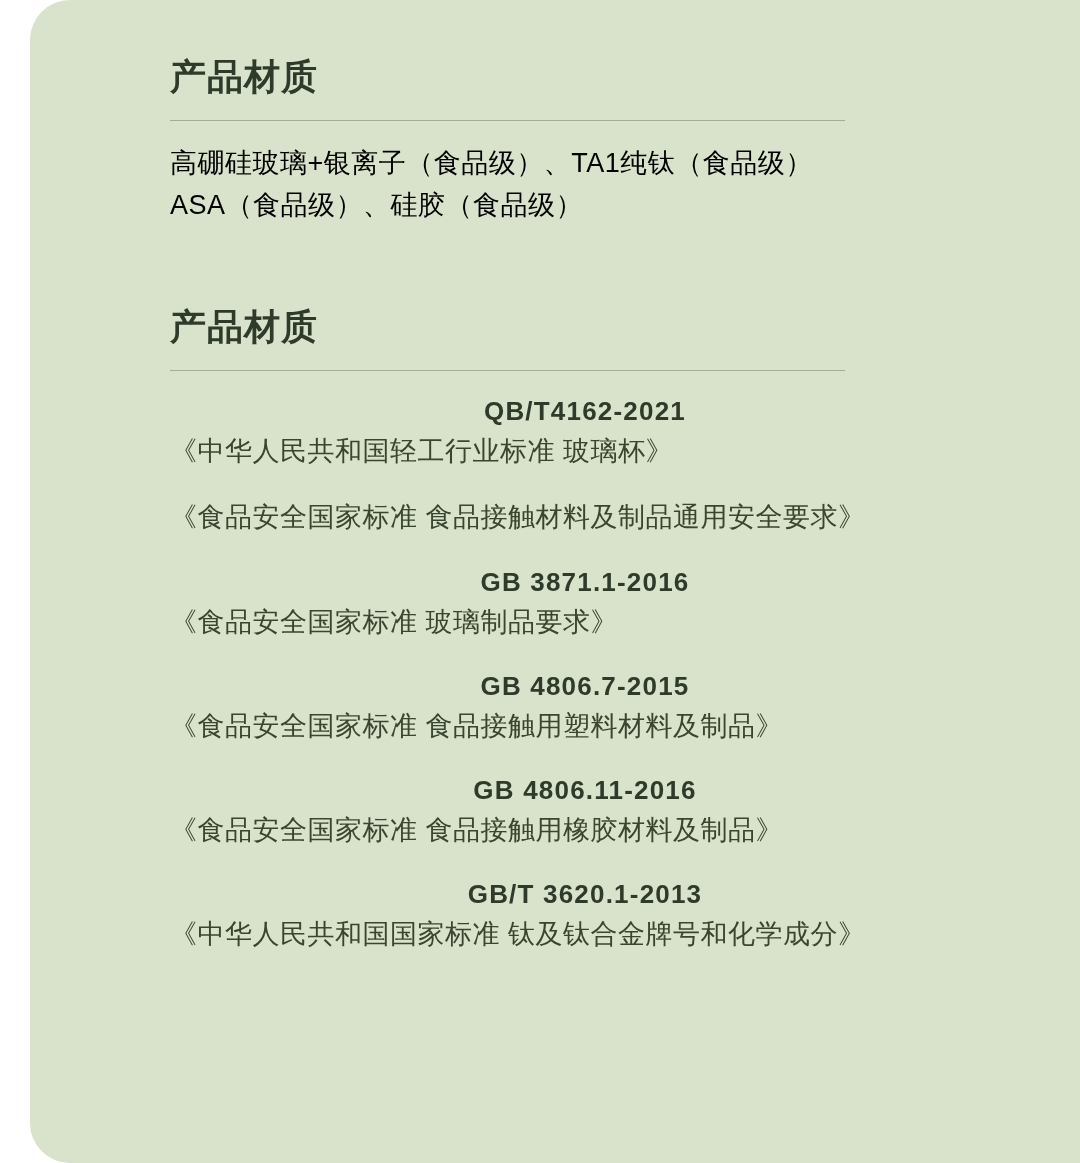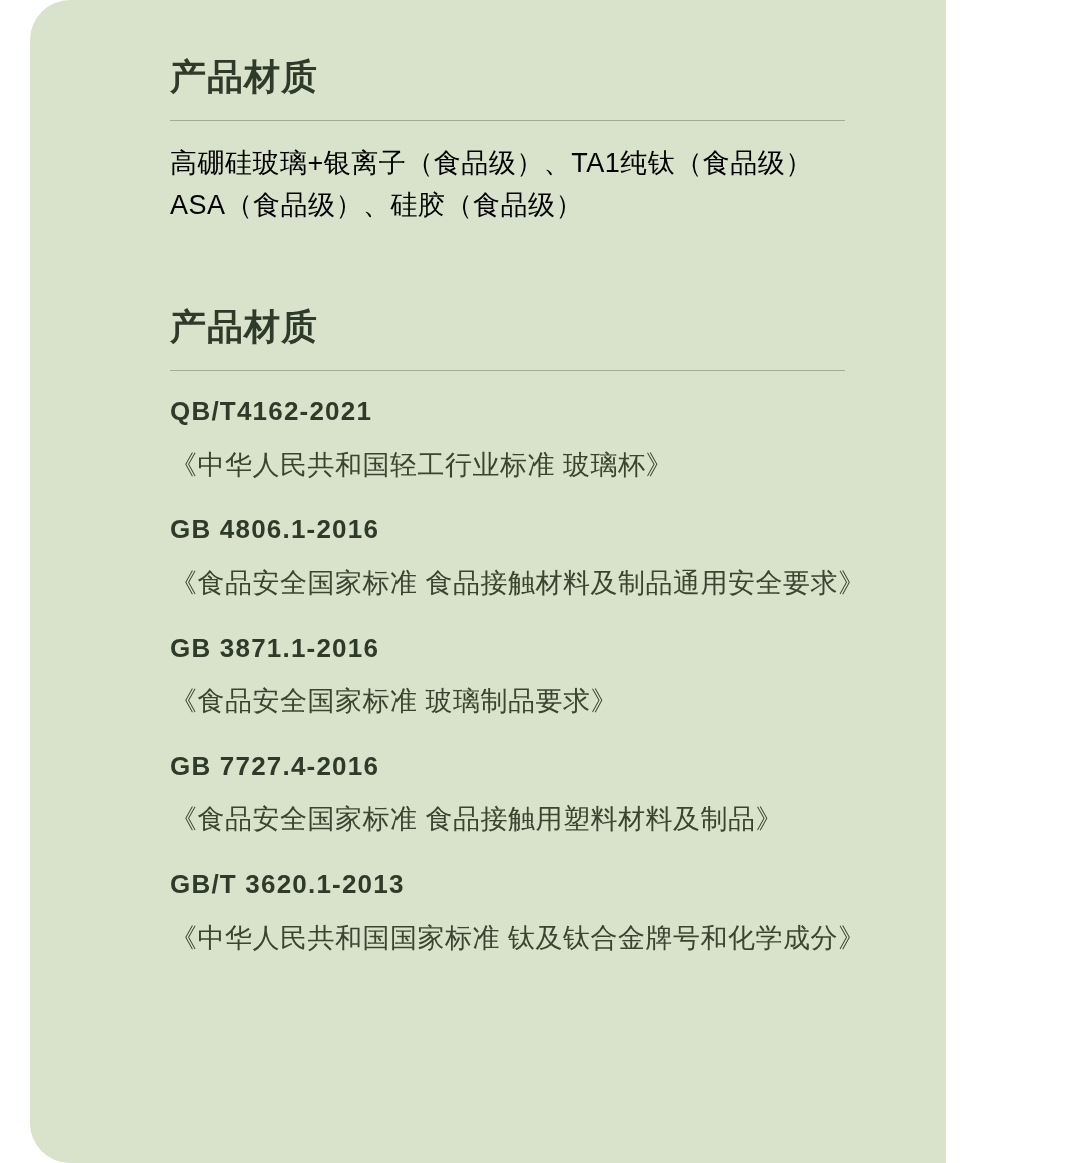--- a/index.html
+++ b/index.html
@@ -16,21 +16,21 @@
   .page {
     position: relative;
     width: 1080px;
     height: 1163px;
     background: #ffffff;
   }
   .card {
     position: absolute;
     left: 30px;
     top: 0;
-    width: 916px;
+    width: 1050px;
     height: 1163px;
     background: #d9e2cb;
     border-radius: 40px 0 0 40px;
     box-sizing: border-box;
   }
   .inner {
     position: absolute;
     left: 140px;
     top: 0;
     width: 830px;
@@ -65,28 +65,28 @@
   .std-block {
     margin-bottom: 26px;
   }
   .std-code {
     font-size: 26px;
     font-weight: bold;
     color: #2f3b2a;
     letter-spacing: 1.2px;
     line-height: 1.45;
     white-space: nowrap;
+    text-align: center;
   }
   .std-name {
     font-size: 27px;
     color: #39452f;
     letter-spacing: .5px;
     line-height: 1.5;
     white-space: nowrap;
-    margin-top: 14px;
   }
 
   #materials-section { position: absolute; left: 0; top: 55px; width: 830px; }
   #standards-section { position: absolute; left: 0; top: 305px; width: 830px; }
 </style>
 </head>
 <body>
 
 <div class="page">
   <div class="card">
@@ -102,34 +102,37 @@
       <div class="section" id="standards-section">
         <h2 class="section-title">产品材质</h2>
         <div class="rule"></div>
 
         <div class="std-block">
           <div class="std-code">QB/T4162-2021</div>
           <div class="std-name">《中华人民共和国轻工行业标准 玻璃杯》</div>
         </div>
 
         <div class="std-block">
-          <div class="std-code">GB 4806.1-2016</div>
           <div class="std-name">《食品安全国家标准 食品接触材料及制品通用安全要求》</div>
         </div>
 
         <div class="std-block">
           <div class="std-code">GB 3871.1-2016</div>
           <div class="std-name">《食品安全国家标准 玻璃制品要求》</div>
         </div>
 
         <div class="std-block">
-          <div class="std-code">GB 7727.4-2016</div>
+          <div class="std-code">GB 4806.7-2015</div>
           <div class="std-name">《食品安全国家标准 食品接触用塑料材料及制品》</div>
         </div>
 
+        <div class="std-block">
+          <div class="std-code">GB 4806.11-2016</div>
+          <div class="std-name">《食品安全国家标准 食品接触用橡胶材料及制品》</div>
+        </div>
 
         <div class="std-block">
           <div class="std-code">GB/T 3620.1-2013</div>
           <div class="std-name">《中华人民共和国国家标准 钛及钛合金牌号和化学成分》</div>
         </div>
       </div>
 
     </div>
   </div>
 </div>

